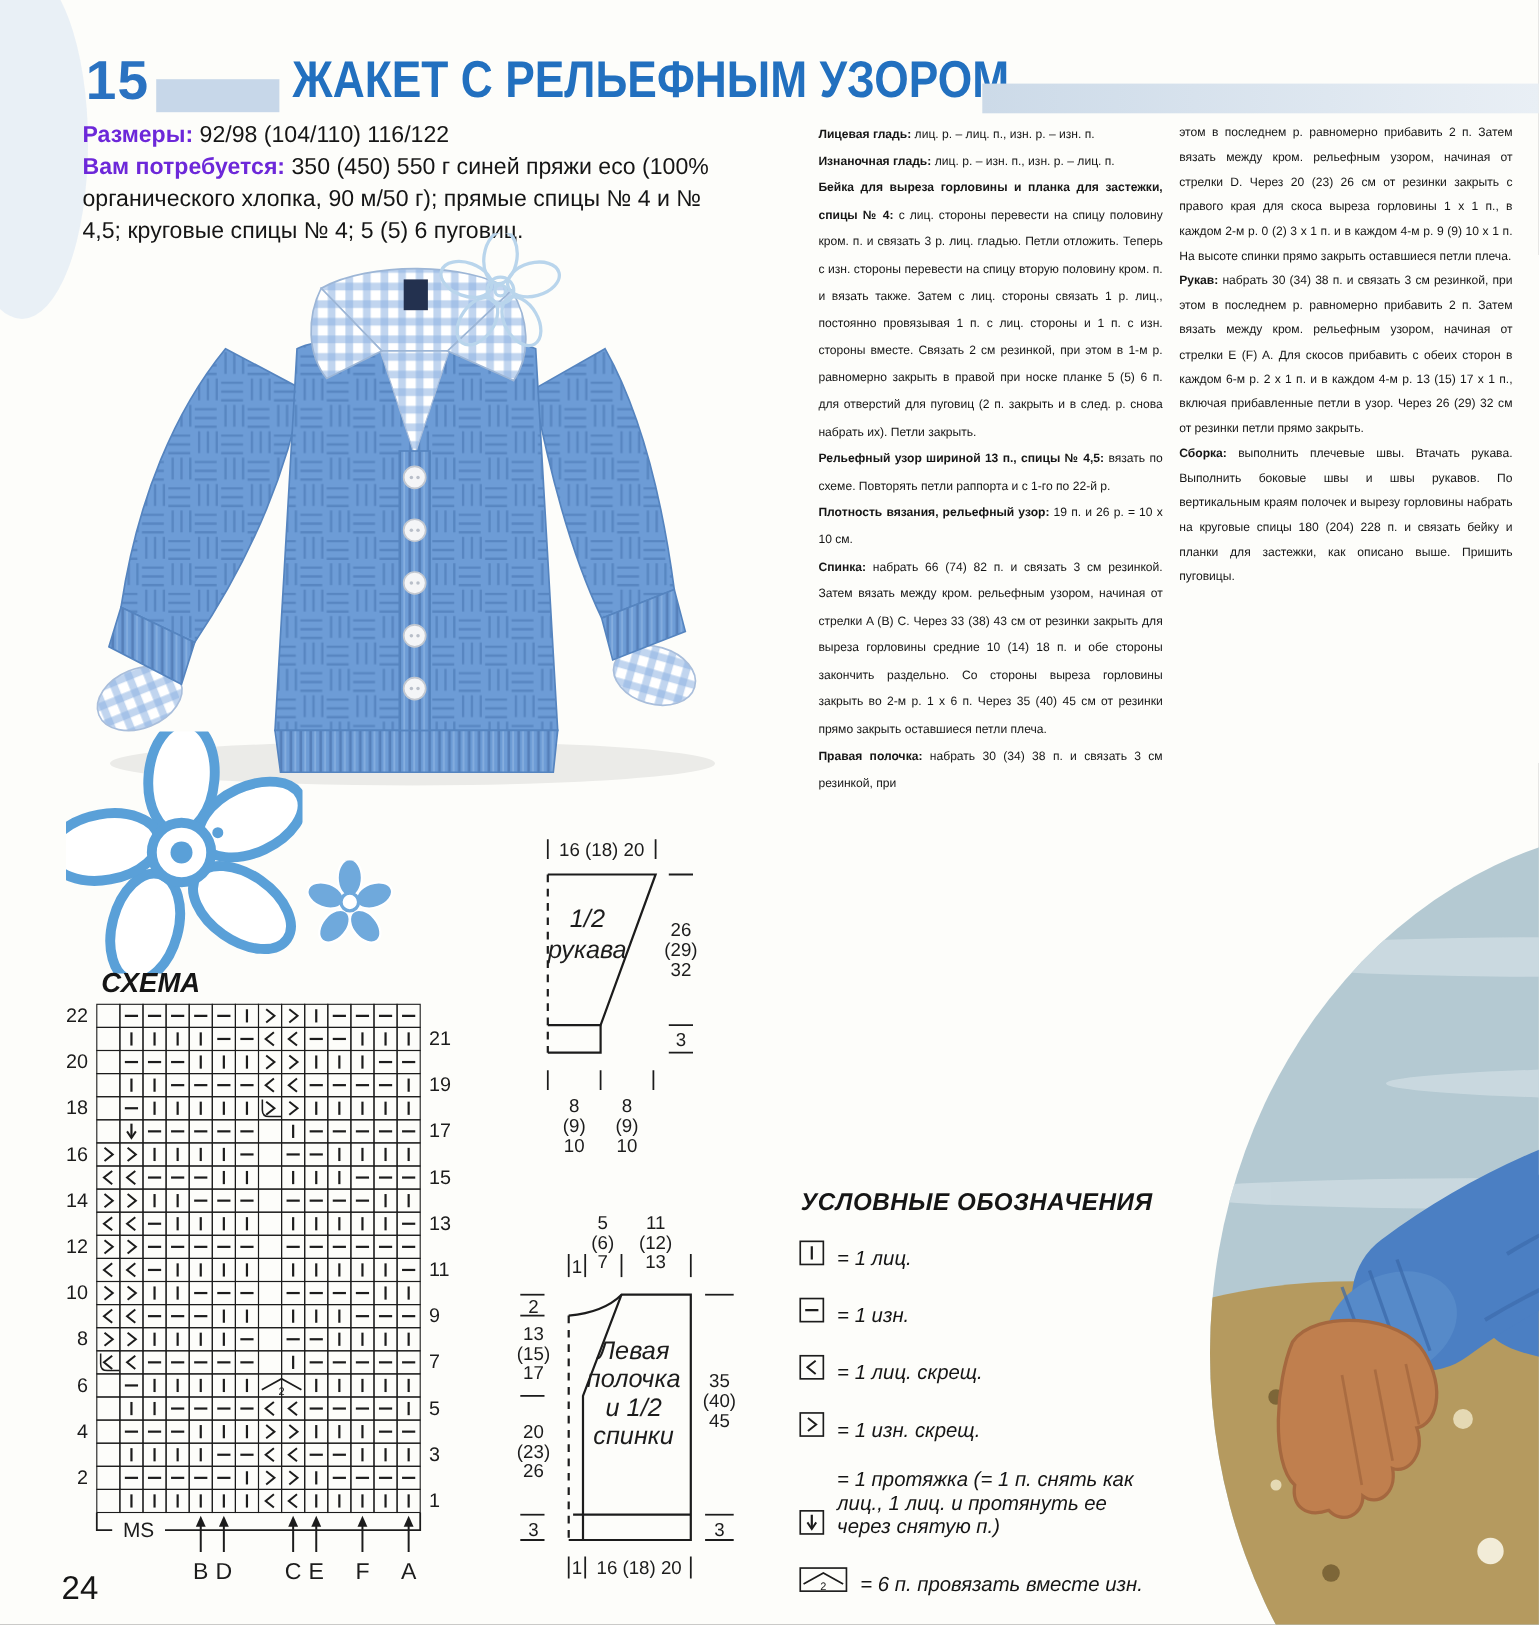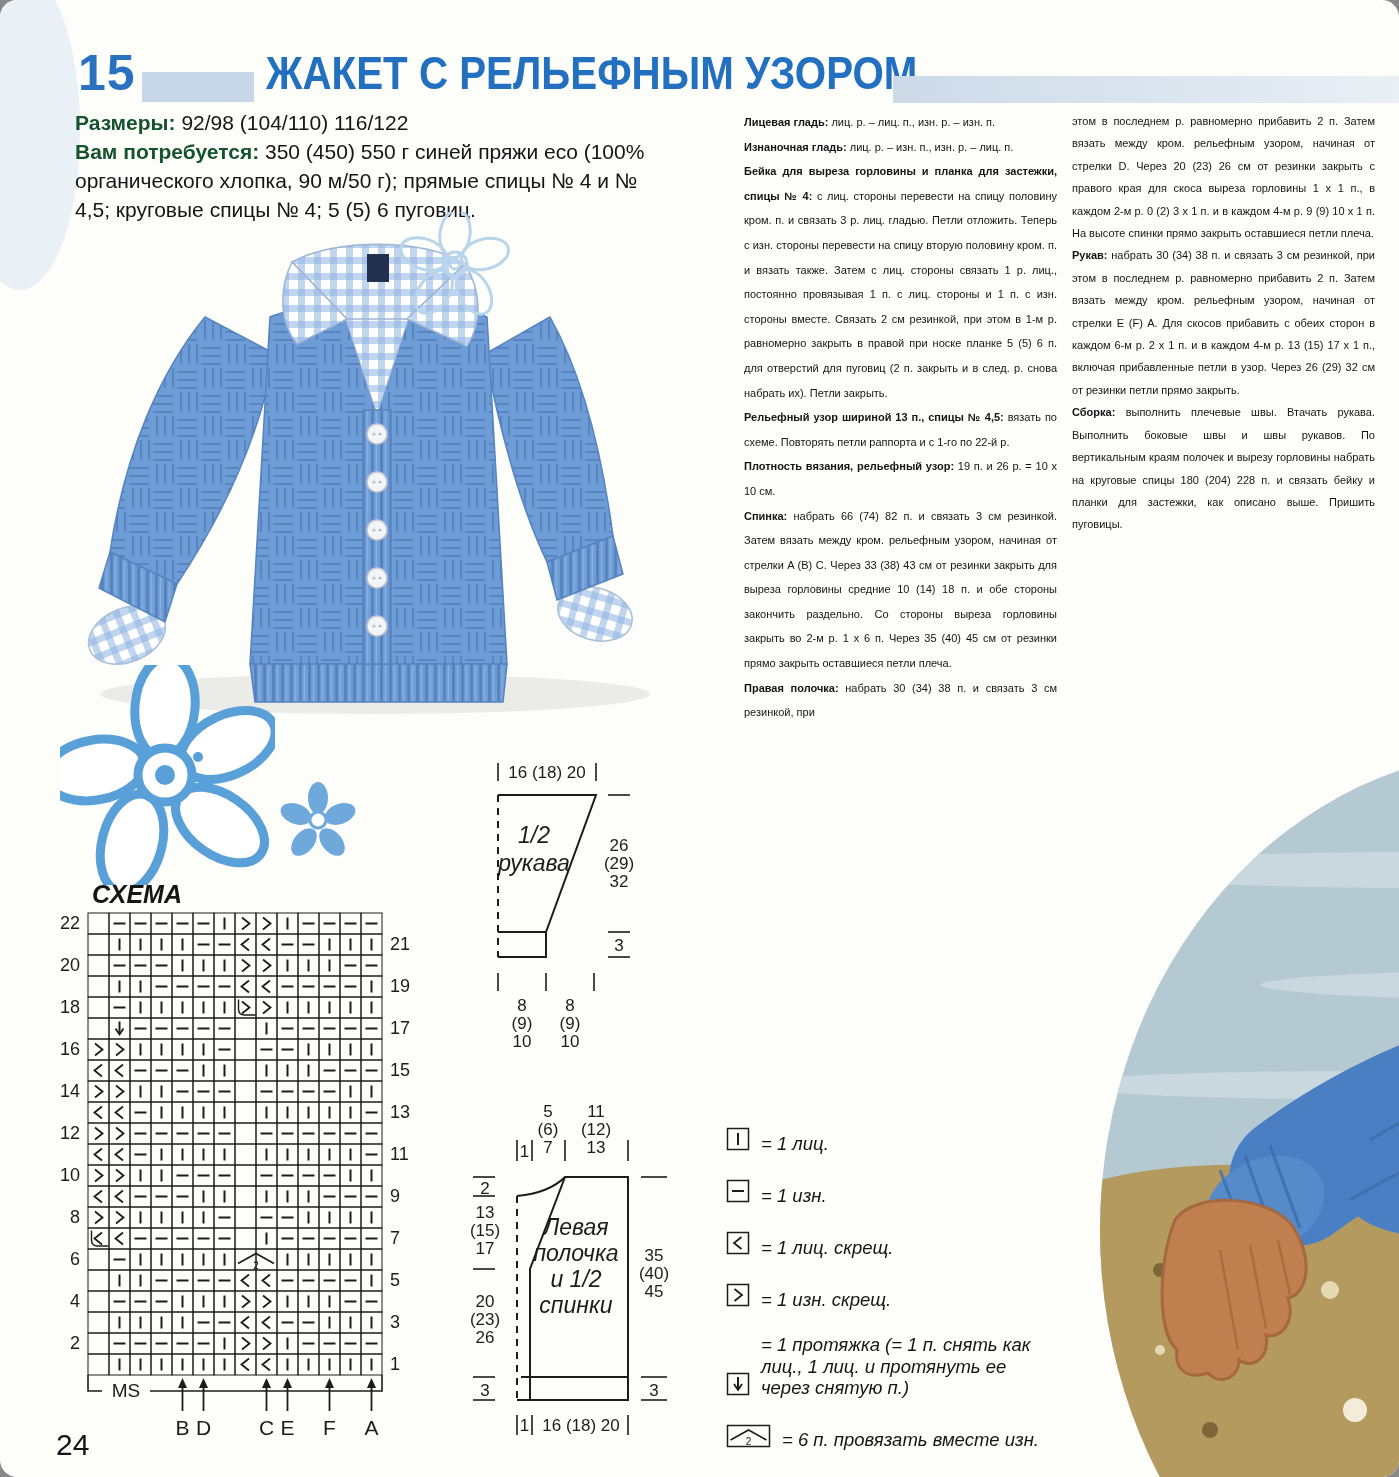--- a/index.html
+++ b/index.html
@@ -1,30 +1,30 @@
 <!DOCTYPE html>
 <html><head>
 <meta charset="utf-8">
 <style>
   html,body{margin:0;padding:0;background:#888;}
   .page{position:relative;width:1399px;height:1477px;background:#fdfdfa;margin:0 auto;
-        font-family:"Liberation Sans",sans-serif;color:#151515;overflow:hidden;border-radius:17px;}
+        font-family:"Liberation Sans",sans-serif;color:#151515;overflow:hidden;}
   .abs{position:absolute;}
   
   .corner-deco{left:-40px;top:-30px;width:120px;height:320px;border-radius:50%;
                background:#e3ecf5;opacity:.8;}
   .issue-num{left:78px;top:44px;font-size:50px;font-weight:bold;color:#2a72c1;letter-spacing:1px;}
   .hbar1{left:142px;top:72px;width:112px;height:30px;background:#c7d7e9;}
   .hbar2{left:893px;top:76px;width:506px;height:27px;background:linear-gradient(to right,#ccdae8,#e9eff5);}
   .page-title{left:266px;top:46px;font-size:42px;font-weight:bold;color:#2270bf;
               text-transform:uppercase;letter-spacing:0px;transform:scale(.96,1.12);transform-origin:left top;white-space:nowrap;}
   
   .intro{left:75px;top:108px;width:580px;font-size:21px;line-height:29px;}
   .intro p{margin:0;}
-  .lbl{font-weight:bold;color:#14532d;}
+  .lbl{font-weight:bold;color:#6d28d9;}
   
   .txtcol{font-size:11px;text-align:justify;margin-left:20px;}
   .col-mid{left:724px;top:110px;width:313px;line-height:24.6px;}
   .col-right{left:1052px;top:110px;width:303px;line-height:22.4px;}
   .txtcol p{margin:0;}
   .txtcol b{font-weight:bold;}
   
   .schema-label{left:92px;top:880px;font-size:25px;font-weight:bold;font-style:italic;}
   .chart-wrap{left:60px;top:903px;}
   
@@ -901,20 +901,21 @@
       <text class="sch-num" x="209" y="311" text-anchor="middle">3</text>
       <text class="sch-num" x="79.5" y="346" text-anchor="middle">1</text>
       <text class="sch-num" x="136" y="346" text-anchor="middle">16 (18) 20</text>
       <text class="sch-title" x="131" y="150" text-anchor="middle">Левая</text>
       <text class="sch-title" x="131" y="176" text-anchor="middle">полочка</text>
       <text class="sch-title" x="131" y="202" text-anchor="middle">и 1/2</text>
       <text class="sch-title" x="131" y="228" text-anchor="middle">спинки</text>
     </svg>
   </div>
 
+  <div class="abs legend-head">УСЛОВНЫЕ ОБОЗНАЧЕНИЯ</div>
   <div class="abs legend" id="legend-items">
       <div class="lg-item">
         <svg width="27" height="27" viewBox="0 0 27 27">
           <rect x="1.5" y="1.5" width="21" height="21" fill="none" stroke="#1c1c1c" stroke-width="1.5"></rect>
           <line x1="12" y1="6" x2="12" y2="18" stroke="#1c1c1c" stroke-width="2"></line>
         </svg>
         <div class="lg-txt">= 1 лиц.</div>
       </div>
       <div class="lg-item">
         <svg width="27" height="27" viewBox="0 0 27 27">

